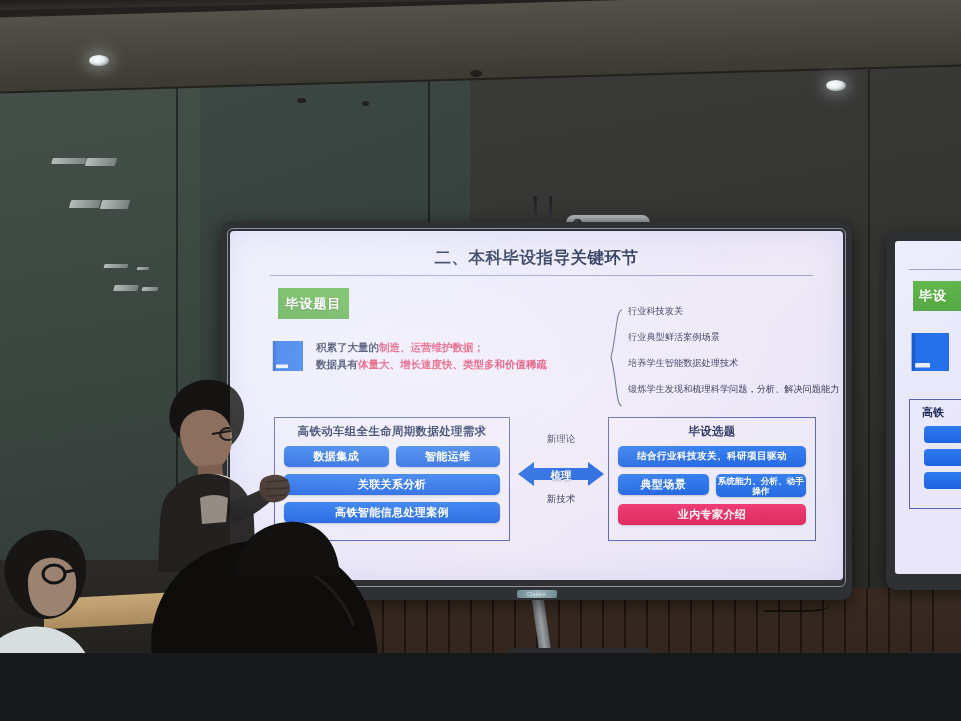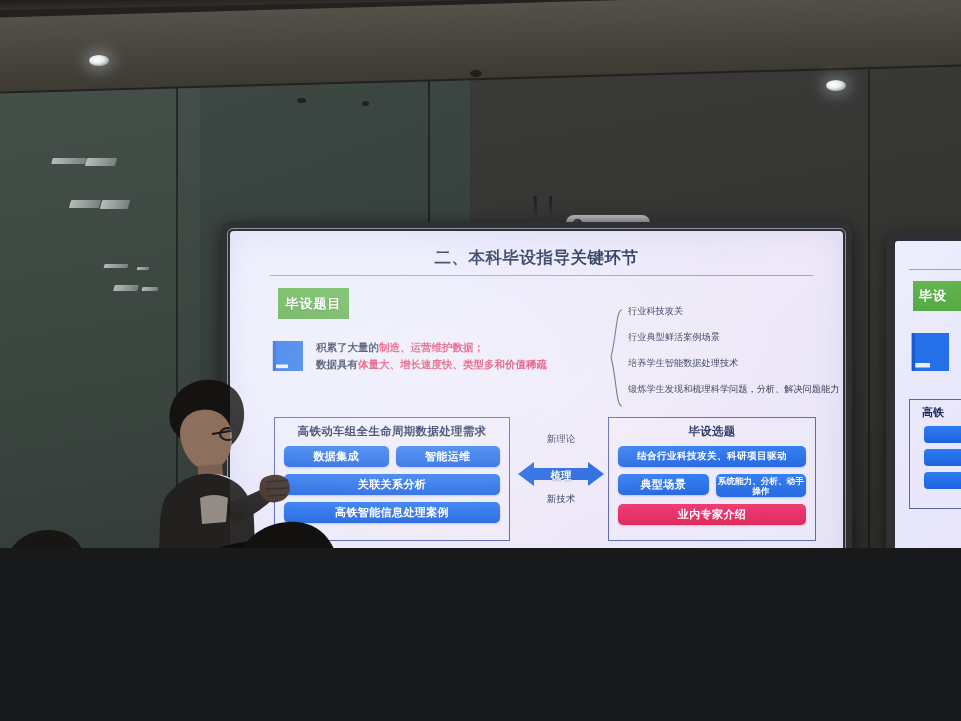--- a/index.html
+++ b/index.html
@@ -2,21 +2,21 @@
 <html><head>
 <meta charset="utf-8">
 <style>
   * { box-sizing: border-box; margin: 0; padding: 0; }
   html, body {
     width: 961px; height: 721px;
     overflow: hidden;
     background: #17191a;
     font-family: "Liberation Sans", "DejaVu Sans", sans-serif;
   }
-  #scene { position: relative; width: 961px; height: 548px; overflow: hidden; }
+  #scene { position: relative; width: 961px; height: 653px; overflow: hidden; }
   .ceiling-dark-strip {
     position: absolute; left: 0; top: 0; width: 961px; height: 10px;
     background: linear-gradient(180deg,#1e1d1b,#332f2a);
     transform: skewY(-1.2deg); transform-origin: left top;
   }
   .soffit {
     position: absolute; left: -20px; top: 16px; width: 1010px; height: 78px;
     background: linear-gradient(180deg, #56524a 0%, #4a4740 45%, #3d3a34 100%);
     transform: skewY(-1.6deg); transform-origin: left top;
     border-bottom: 2px solid #23211e;

